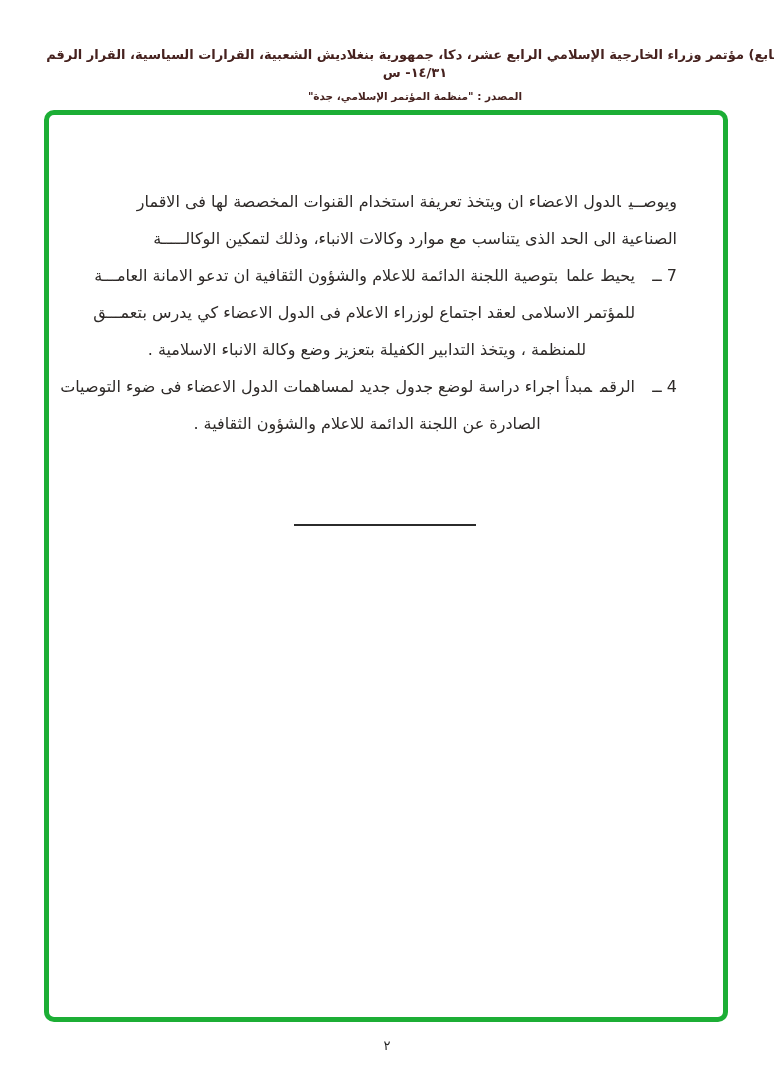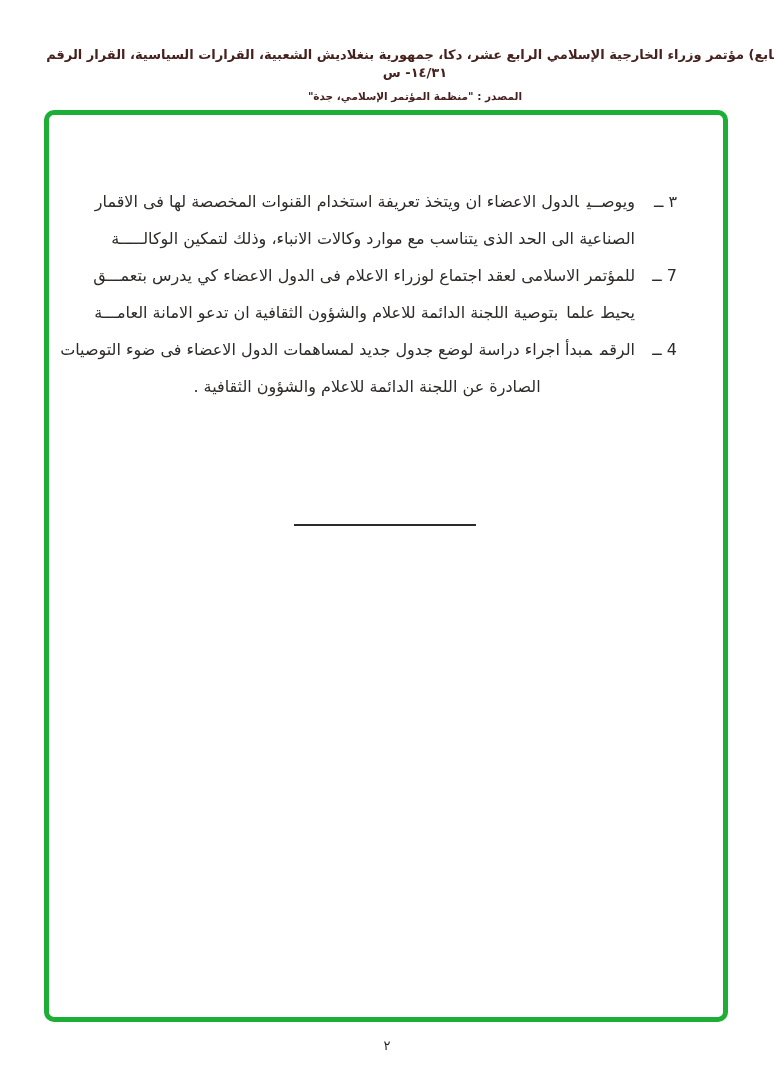--- a/index.html
+++ b/index.html
@@ -72,32 +72,32 @@
 
 <div class="header">
   <div class="h1">(تابع) مؤتمر وزراء الخارجية الإسلامي الرابع عشر، دكا، جمهورية بنغلاديش الشعبية، القرارات السياسية، القرار الرقم ١٤/٣١- س</div>
   <div class="h2">المصدر :  "منظمة المؤتمر الإسلامي، جدة"</div>
 </div>
 
 <div class="frame">
   <div class="doc">
 
     <div class="item">
-      <div class="marker">٣ ــ</div>
       <div class="itext">
         <div class="line"><span class="lead">ويوصــي</span><span>الدول الاعضاء ان ويتخذ تعريفة استخدام القنوات المخصصة لها فى الاقمار</span></div>
         <div class="line">الصناعية الى الحد الذى يتناسب مع موارد وكالات الانباء، وذلك لتمكين الوكالـــــة</div>
       </div>
     </div>
 
     <div class="item">
       <div class="marker">7 ــ</div>
       <div class="itext">
+        <div class="line"><span class="lead">يحيط علما</span><span>بتوصية اللجنة الدائمة للاعلام والشؤون الثقافية ان تدعو الامانة العامـــة</span></div>
         <div class="line">للمؤتمر الاسلامى لعقد اجتماع لوزراء الاعلام فى الدول الاعضاء كي يدرس بتعمـــق</div>
-        <div class="line"><span class="lead">يحيط علما</span><span>بتوصية اللجنة الدائمة للاعلام والشؤون الثقافية ان تدعو الامانة العامـــة</span></div>
+        <div class="line line--center">للمنظمة ، ويتخذ التدابير الكفيلة بتعزيز وضع وكالة الانباء الاسلامية .</div>
       </div>
     </div>
 
     <div class="item">
       <div class="marker">4 ــ</div>
       <div class="itext">
         <div class="line"><span class="lead">الرقم</span><span>مبدأ اجراء دراسة لوضع جدول جديد لمساهمات الدول الاعضاء فى ضوء التوصيات</span></div>
         <div class="line line--left">الصادرة عن اللجنة الدائمة للاعلام والشؤون الثقافية .</div>
       </div>
     </div>

